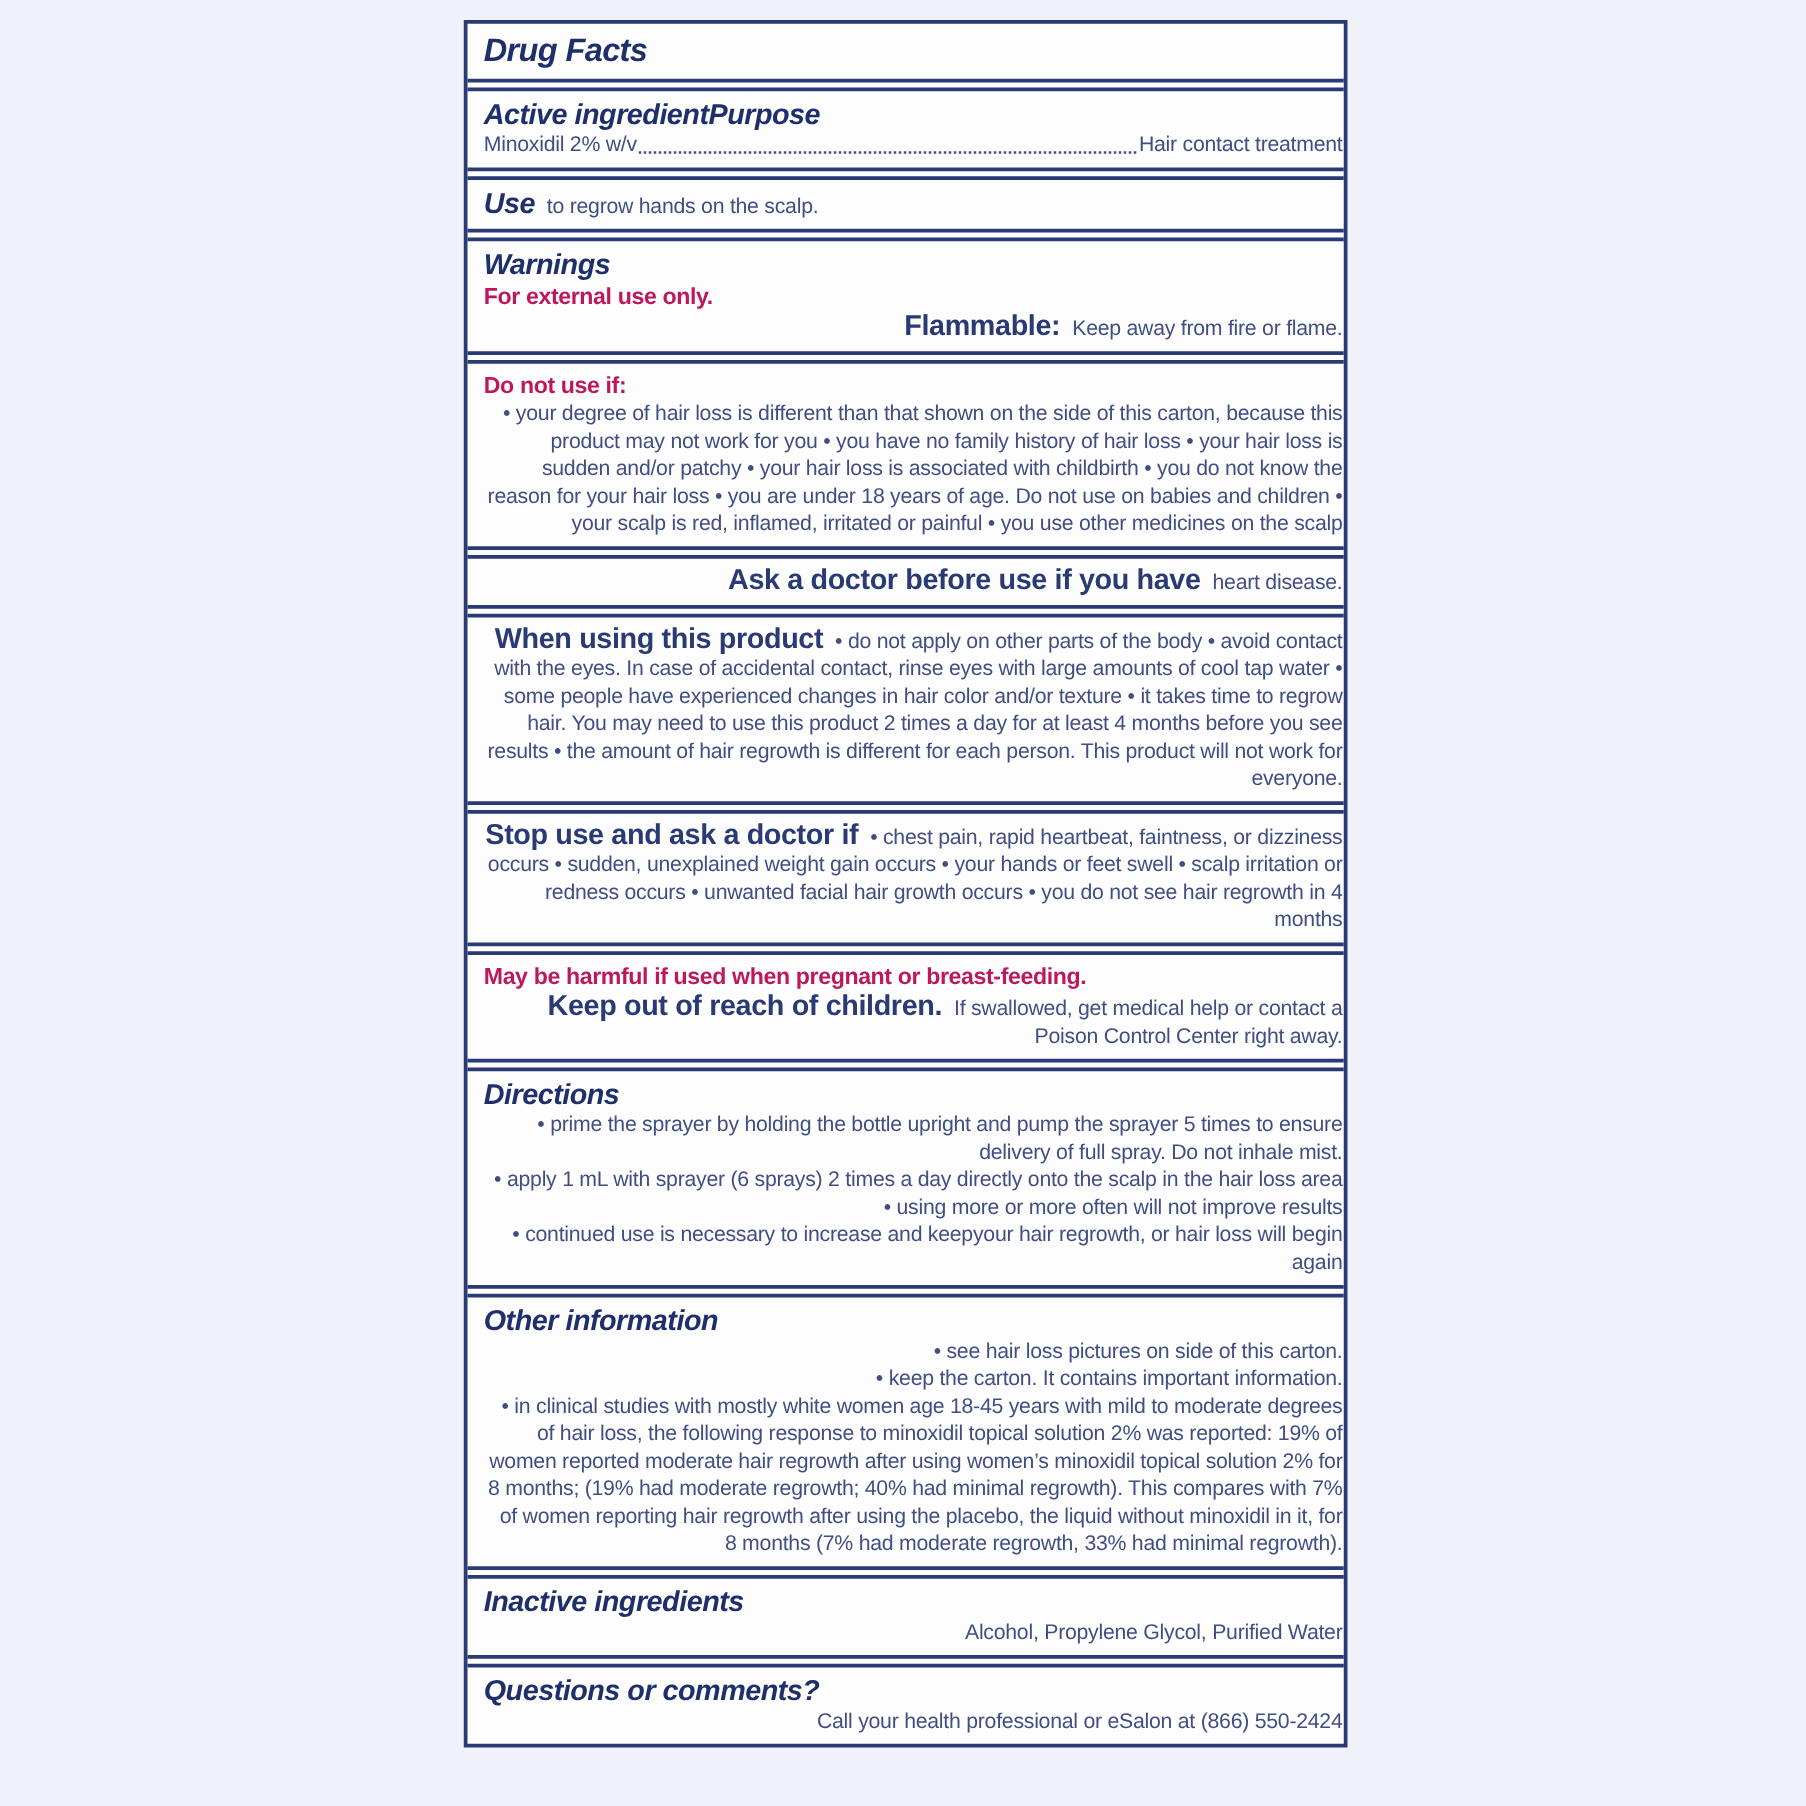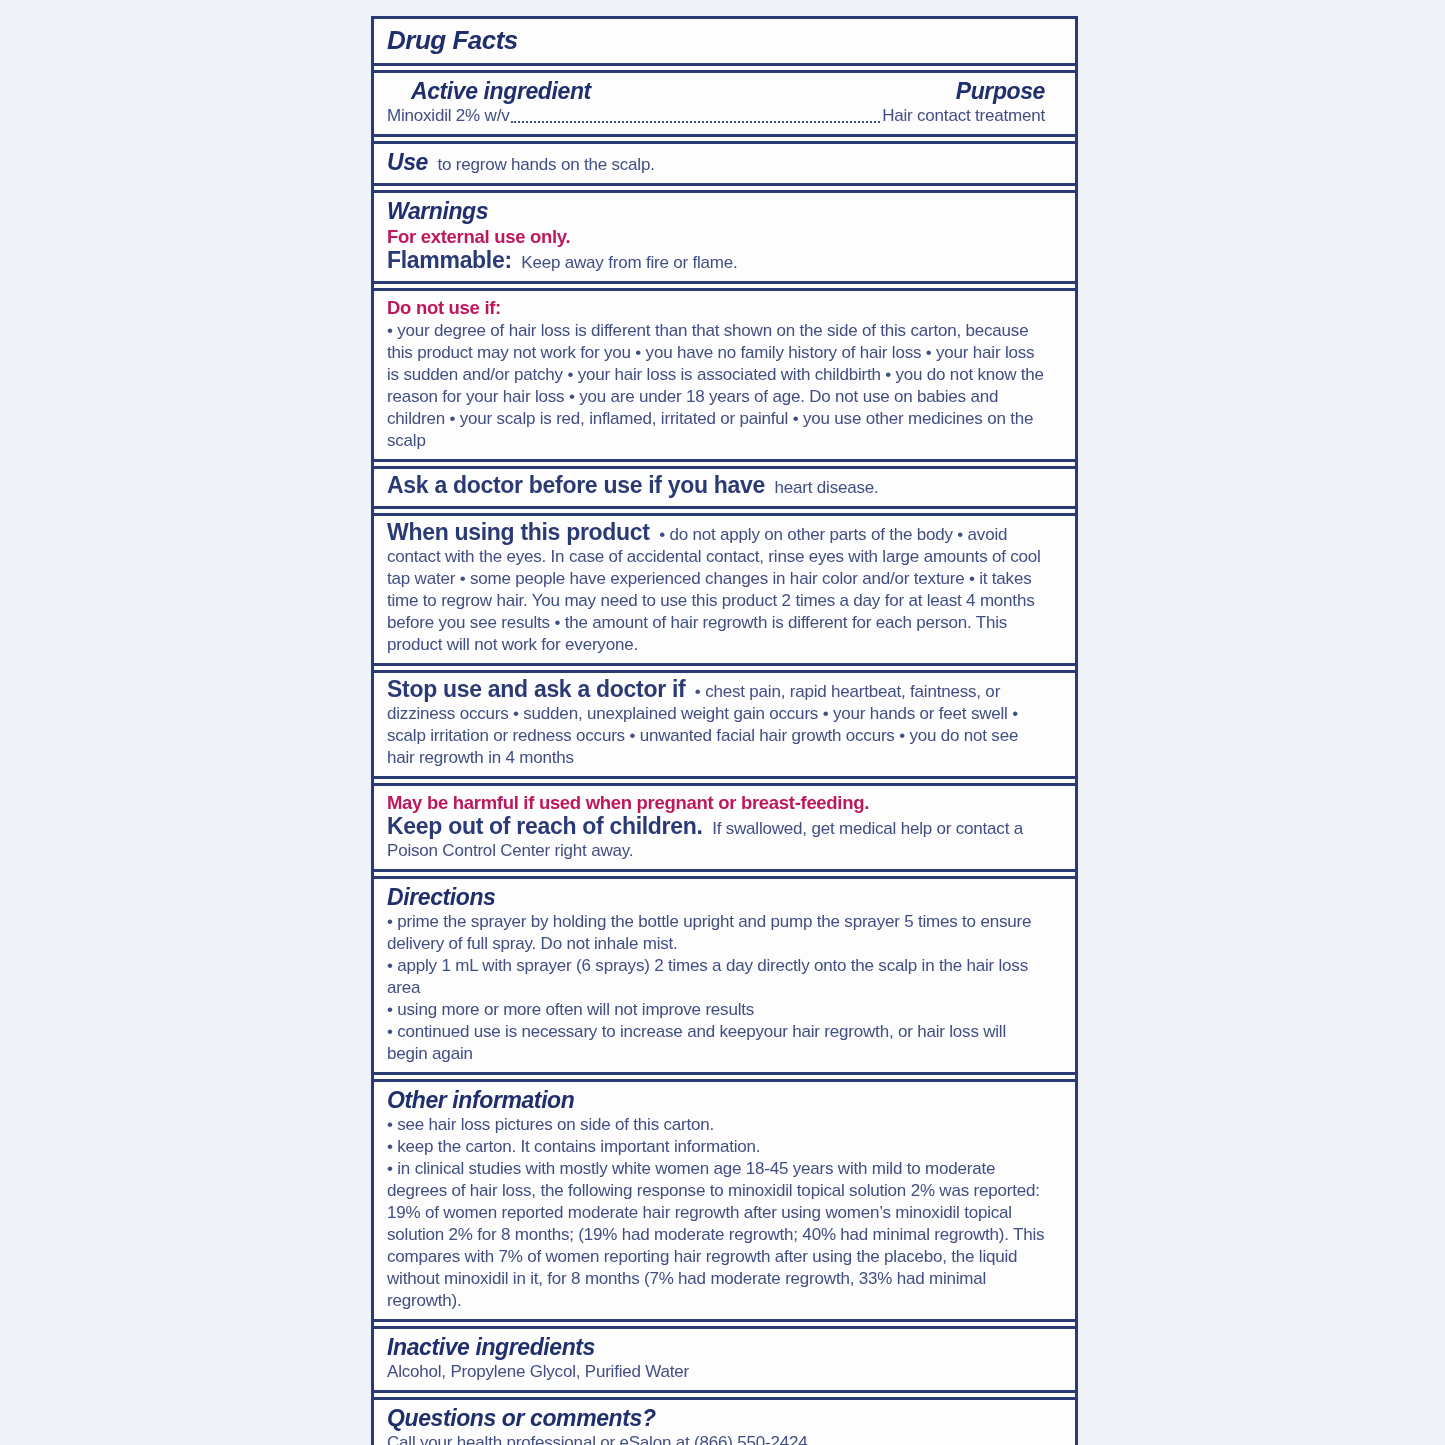--- a/index.html
+++ b/index.html
@@ -10,21 +10,21 @@
     position: relative;
   }
   .panel {
     position: absolute;
     left: 371px; top: 16px;
     width: 707px;
     background: #fdfdfe;
     border: 3px solid #2a3a74;
   }
   .sec {
-    padding: 5px 30px 7px 13px;
+    padding: 5px 1px 7px 13px;
     border-bottom: 3px solid #2a3a74;
   }
   .sec:last-child { border-bottom: none; }
   .sec + .sec {
     margin-top: 4px;
     border-top: 3px solid #2a3a74;
   }
   
   .t-xl {
     font-size: 26px; line-height: 32px;
@@ -33,32 +33,32 @@
   }
   .t-lg {
     font-size: 23px; line-height: 27px;
     font-weight: bold; font-style: italic;
     color: #1f2f6b; letter-spacing: -0.4px;
   }
   p.body, span.body {
     font-size: 17px; line-height: 22px;
     letter-spacing: -0.2px;
     color: #414e82;
-    font-weight: normal; font-style: normal;
+    font-weight: normal; font-style: normal; text-align: right;
   }
   .b-lead {
     font-size: 23px; font-weight: bold;
     color: #2a3a74; letter-spacing: -0.3px;
   }
   p.b-line {
     font-size: 18.5px; line-height: 24px; font-weight: bold;
     color: #be185d; letter-spacing: -0.3px;
   }
   .sp { margin-left: 5px; }
-  .heads { display: flex; justify-content: space-between; align-items: baseline; margin-left: 24px; }
+  .heads { display: flex; align-items: baseline; }
   .leaderline { display: flex; align-items: baseline; }
   .leader {
     flex: 1 1 auto;
     align-self: flex-end;
     margin: 0 2px 4px 2px;
     border-bottom: 2px dotted #414e82;
     min-width: 20px;
   }
 </style>
 </head>

